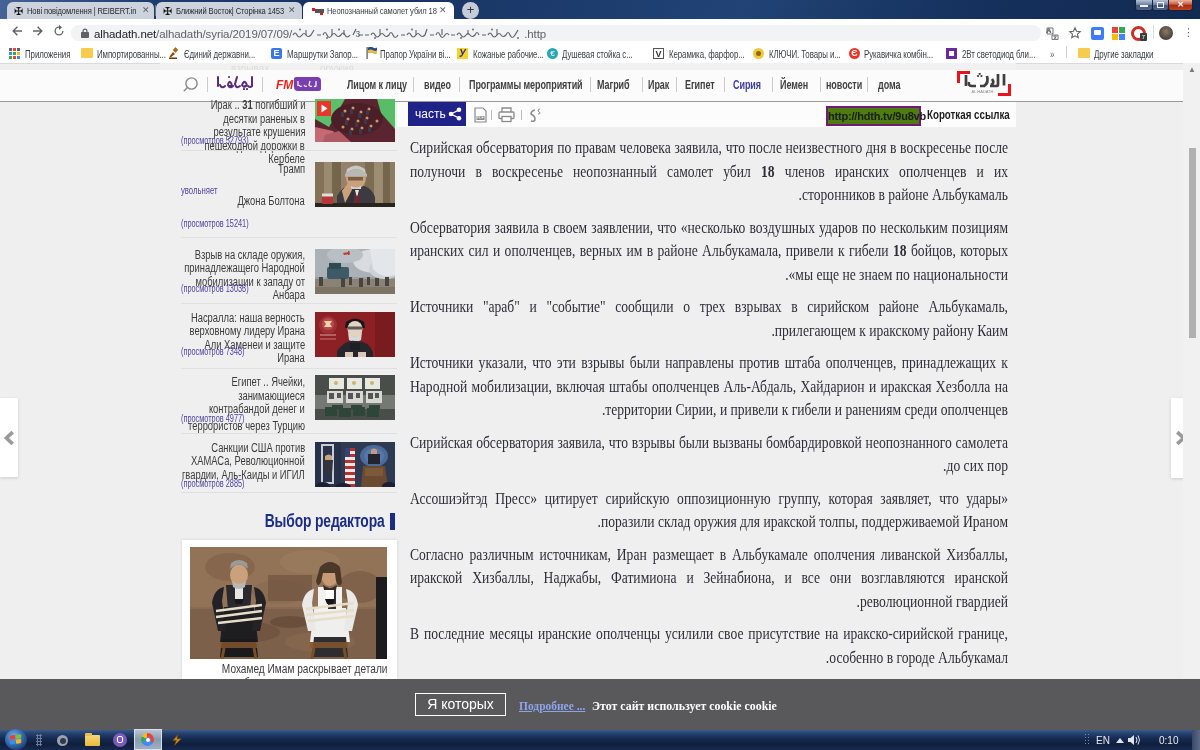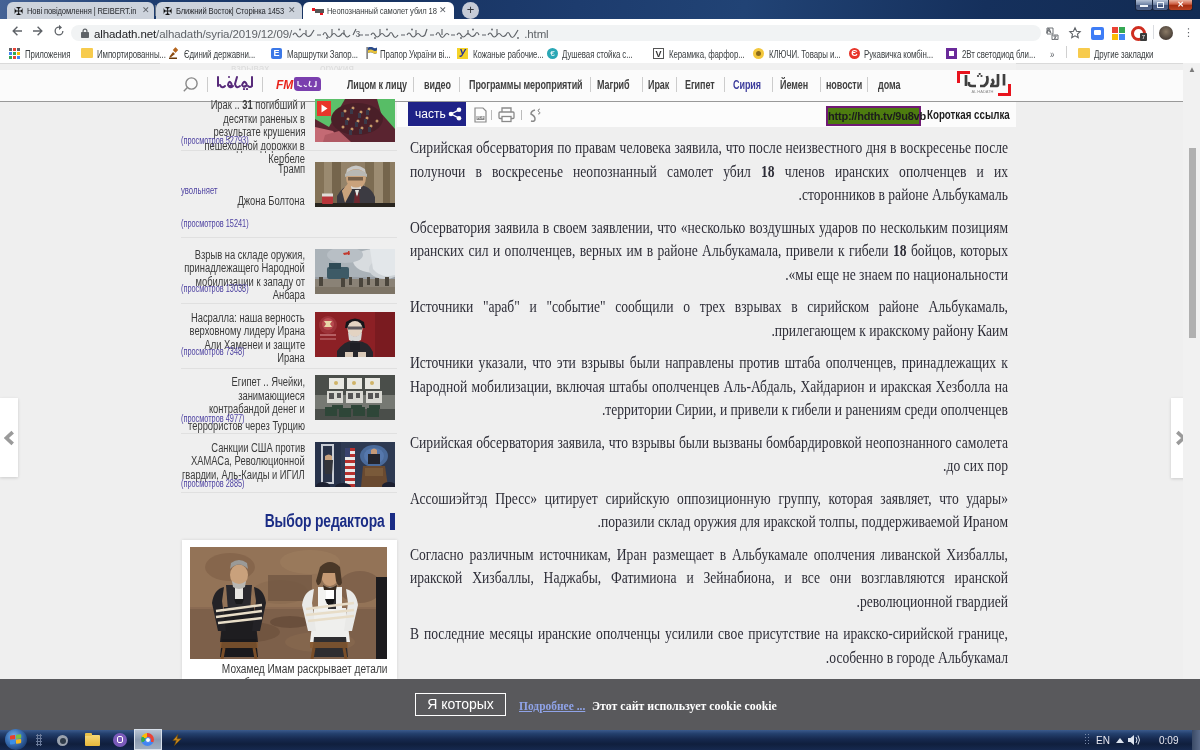--- a/index.html
+++ b/index.html
@@ -85,39 +85,39 @@
   <svg class="abs" style="top:24px;left:31px" width="14" height="14" viewBox="0 0 14 14">
       <path d="M2 6.3h7.1l-3-3 1-1L11.8 7l-4.7 4.7-1-1 3-3H2z" fill="#5f6368"></path>
     </svg>
   <svg class="abs" style="top:24px;left:52px" width="14" height="14" viewBox="0 0 14 14">
       <path d="M7 2.5a4.5 4.5 0 1 0 4.5 4.5h-1.3A3.2 3.2 0 1 1 7 3.8V6l3-2.6L7 .7z" fill="#5f6368"></path>
     </svg>
   <div class="abs" id="pill"></div>
   <svg class="abs" style="top:28px;left:80px" width="10" height="11" viewBox="0 0 10 11">
       <path d="M2.5 4V3a2.5 2.5 0 0 1 5 0v1H8c.55 0 1 .45 1 1v4c0 .55-.45 1-1 1H2c-.55 0-1-.45-1-1V5c0-.55.45-1 1-1zm1.2 0h2.6V3a1.3 1.3 0 0 0-2.6 0z" fill="#5f6368"></path>
     </svg>
-  <div class="abs" style="top:27px;left:94px;font-size:11.5px;letter-spacing:-0.1px;color:#202124">alhadath.net<span style="color:#5f6368">/alhadath/syria/2019/12/09/</span><svg width="232" height="13" viewBox="0 0 232 13" style="vertical-align:-2px">
+  <div class="abs" style="top:27px;left:94px;font-size:11.5px;letter-spacing:-0.1px;color:#202124">alhadath.net<span style="color:#5f6368">/alhadath/syria/2019/07/09/</span><svg width="232" height="13" viewBox="0 0 232 13" style="vertical-align:-2px">
         <g stroke="#5f6368" stroke-width="1.2" fill="none">
           <path d="M1 8q2-4 4 0t5 0q2-3 4 0t5 0l3-5M25 8h4M31 8q2-5 4 0t5 0q2-3 4 0t5 0q2-4 4 0t5 0M61 8l3-6M66 8h5M73 8h4M79 8q2-4 4 0t5 0q2-3 4 0t5 0q2-5 4 0t5 0M109 8h4M115 8q2-4 4 0t5 0q2-3 4 0t5 0l2-6M138 8h4M144 8q2-5 4 0t5 0q2-3 4 0M159 8h4M165 8q2-4 4 0t5 0q2-3 4 0t5 0q2-5 4 0M190 8h4M196 8q2-4 4 0t5 0q2-3 4 0t5 0q2-5 4 0t5 0l3-5"></path>
           <path d="M14 3v5M40 2v6M52 3v5M88 2v6M124 3v5M150 2v6M176 3v5M205 2v6" stroke-width="1.1"></path>
         </g>
         <g fill="#5f6368">
           <circle cx="8" cy="2.5" r="0.9"></circle>
           <circle cx="35" cy="11" r="0.9"></circle>
           <circle cx="47" cy="2.5" r="0.9"></circle>
           <circle cx="83" cy="11" r="0.9"></circle>
           <circle cx="95" cy="2.5" r="0.9"></circle>
           <circle cx="120" cy="2.5" r="0.9"></circle>
           <circle cx="169" cy="11" r="0.9"></circle>
           <circle cx="181" cy="2.5" r="0.9"></circle>
           <circle cx="200" cy="2.5" r="0.9"></circle>
           <circle cx="226" cy="11" r="0.9"></circle>
         </g>
         <text x="63.5" y="9.5" font-size="8.5" fill="#5f6368" font-family="Liberation Sans">3</text>
-      </svg><span style="color:#5f6368">.html</span></div>
+      </svg><span style="color:#5f6368">.http</span></div>
 
   <svg class="abs" style="top:27px;left:1046px" width="13" height="13" viewBox="0 0 13 13">
       <path d="M1 1h6v6H1zM2.8 2.5l1.2 3h.9l-1.7-4h-.8l-1.7 4h.9zM6 8h6v4.6H6z" fill="none" stroke="#5f6368" stroke-width=".9"></path>
       <path d="M7.3 9.2h3.4M9 8.5v.7m-1.3 3c1-.6 2-1.6 2.3-2.8m.6 2.8c-.8-.4-1.7-1.3-2-2" stroke="#5f6368" stroke-width=".8" fill="none"></path>
     </svg>
   <svg class="abs" style="top:26px;left:1068px" width="14" height="14" viewBox="0 0 14 14">
       <path d="M7 1.8l1.55 3.4 3.65.4-2.7 2.5.75 3.6L7 9.85 3.75 11.7l.75-3.6-2.7-2.5 3.65-.4z" fill="none" stroke="#5f6368" stroke-width="1.1"></path>
     </svg>
   <div class="abs" style="top:27px;left:1091px;width:13px;height:13px;background:#3e7df6;border-radius:2px">
       <div class="abs" style="left:3px;top:3px;width:7px;height:5px;background:#fff;border-radius:1px"></div>
@@ -648,16 +648,16 @@
     <svg class="abs" style="top:734px;left:172px" width="11" height="12" viewBox="0 0 13 13">
         <path d="M7 0L1 7h4l-2 6 8-8H6z" fill="#c8871e" stroke="#6a4a0a" stroke-width="0.8"></path>
       </svg>
     <div class="abs" style="top:733px;left:1084px;width:7px;height:13px;background:radial-gradient(circle,#7a8aaa 0.8px,transparent 1px);background-size:3px 3px"></div>
     <span class="abs" style="top:735px;left:1096px;font-size:10px;color:#e8e8f0">EN</span>
     <div class="abs" style="top:738px;left:1116px;width:0;height:0;border-left:4px solid transparent;border-right:4px solid transparent;border-bottom:5px solid #dde4ee"></div>
     <svg class="abs" style="top:735px;left:1128px" width="12" height="10" viewBox="0 0 12 10">
         <path d="M0 3h2.5L6 0v10L2.5 7H0z" fill="#dde4ee"></path>
         <path d="M8 2q2 3 0 6M10 0.5q3 4.5 0 9" stroke="#dde4ee" stroke-width="1" fill="none"></path>
       </svg>
-    <span class="abs" style="top:735px;left:1159px;font-size:10px;color:#e8e8f0">0:09</span>
+    <span class="abs" style="top:735px;left:1159px;font-size:10px;color:#e8e8f0">0:10</span>
     <div class="abs" style="top:730px;left:1192px;width:8px;height:20px;background:linear-gradient(90deg,#3a4a66,#5a6a88)"></div>
   </div>
 </div>
 
 </body></html>

